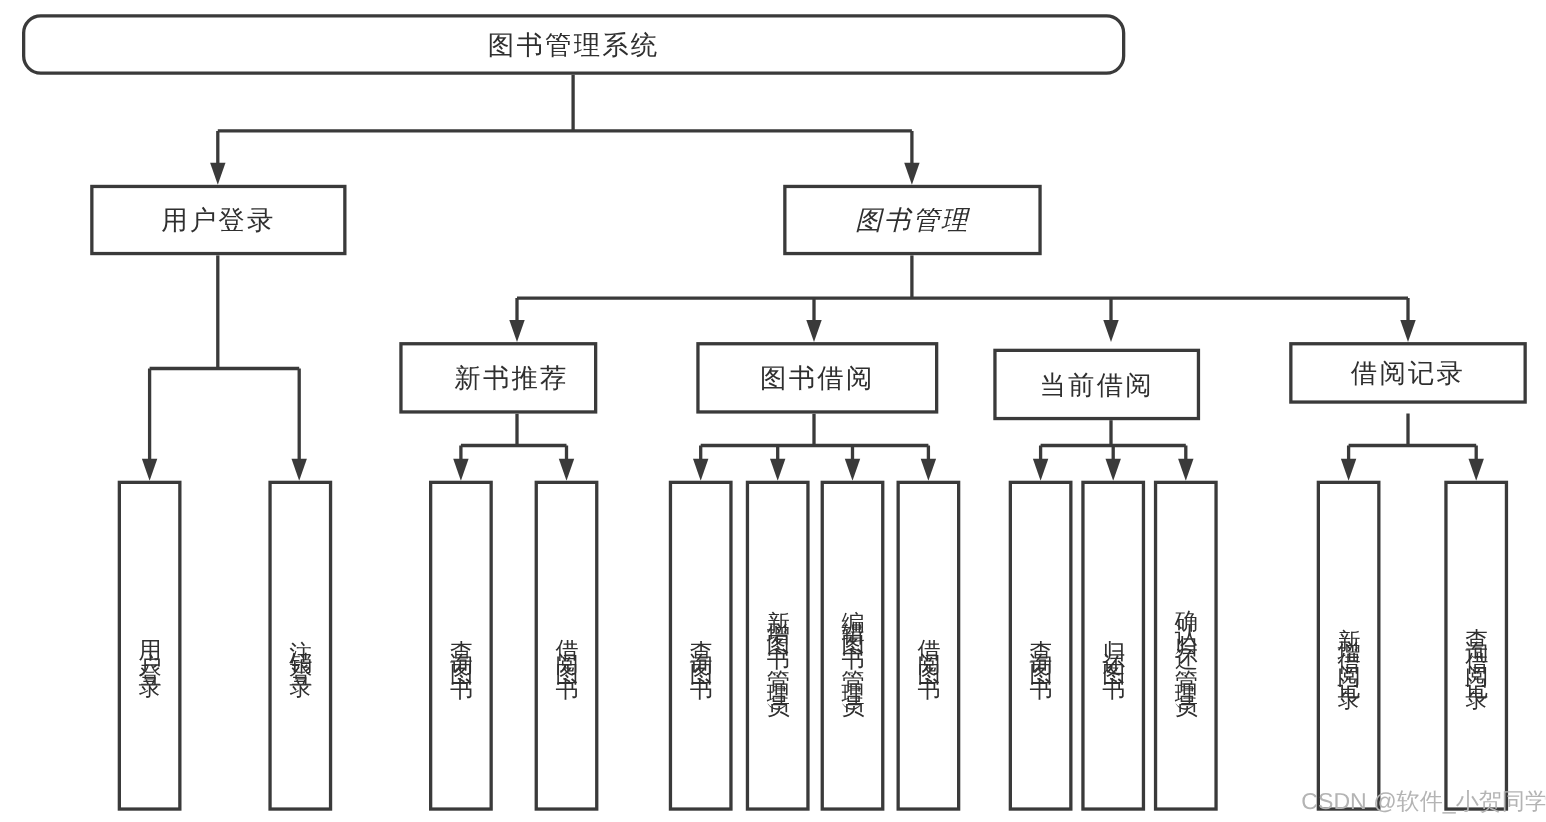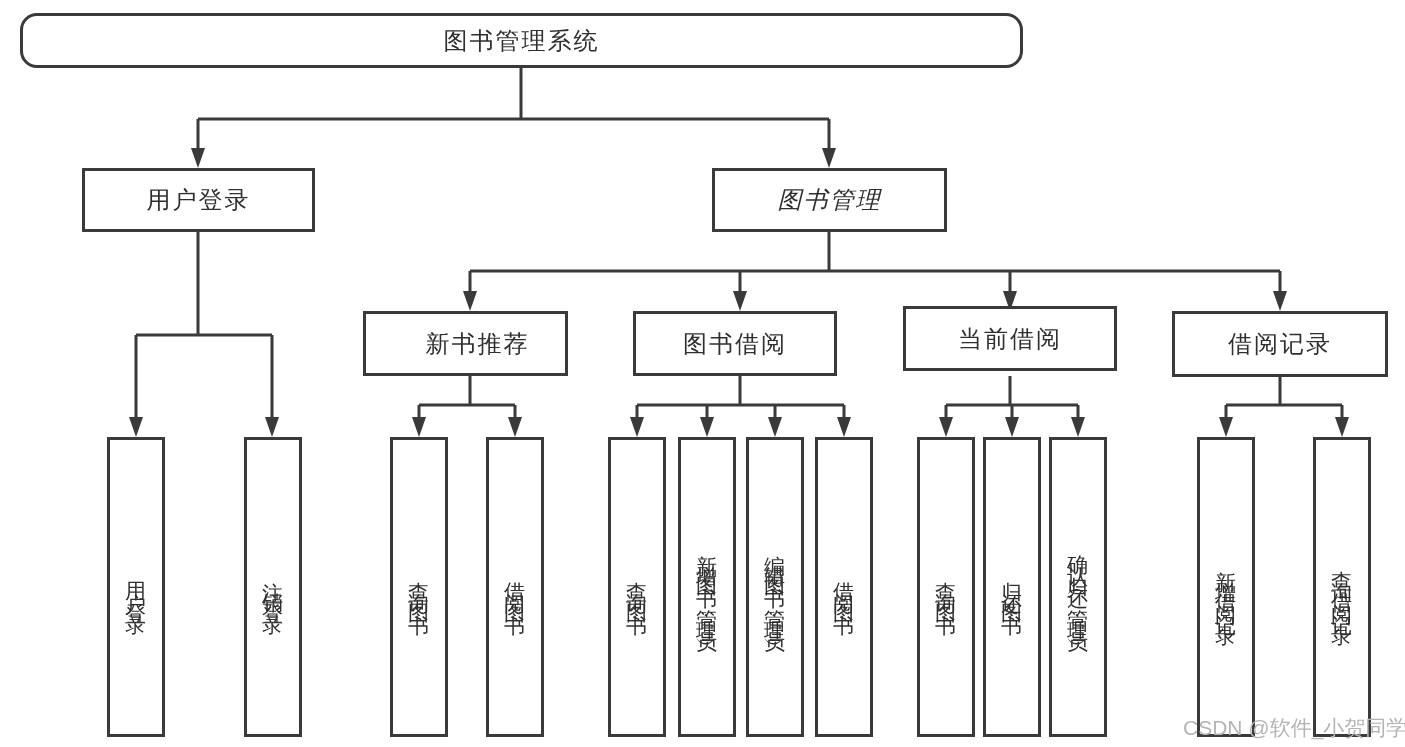--- a/index.html
+++ b/index.html
@@ -105,30 +105,30 @@
     <span>图书管理系统</span>
   </div>
 
   <div class="node h-label" style="left:82px; top:168px; width:233px; height:64px;">
     <span>用户登录</span>
   </div>
   <div class="node h-label" style="left:712px; top:168px; width:235px; height:64px;font-style:italic;">
     <span>图书管理</span>
   </div>
 
-  <div class="node h-label" style="left:363px; top:311px; width:205px; height:65px;padding-left:24px;">
+  <div class="node h-label" style="left:363px; top:311px; width:180px; height:65px;padding-left:24px;">
     <span>新书推荐</span>
   </div>
-  <div class="node h-label" style="left:633px; top:311px; width:204px; height:65px;">
+  <div class="node h-label" style="left:633px; top:311px; width:220px; height:65px;">
     <span>图书借阅</span>
   </div>
-  <div class="node h-label" style="left:903px; top:306px; width:214px; height:65px;">
+  <div class="node h-label" style="left:903px; top:317px; width:188px; height:65px;">
     <span>当前借阅</span>
   </div>
-  <div class="node h-label" style="left:1172px; top:311px; width:216px; height:66px;text-align:right;">
+  <div class="node h-label" style="left:1172px; top:311px; width:216px; height:56px;text-align:right;">
     <span>借阅记录</span>
   </div>
 
   <div class="node leaf" style="left:107px; top:437px; width:58px; height:300px;">
     <span>用户登录</span>
   </div>
   <div class="node leaf" style="left:244px; top:437px; width:58px; height:300px;">
     <span>注销登录</span>
   </div>
   <div class="node leaf" style="left:390px; top:437px; width:58px; height:300px;">

